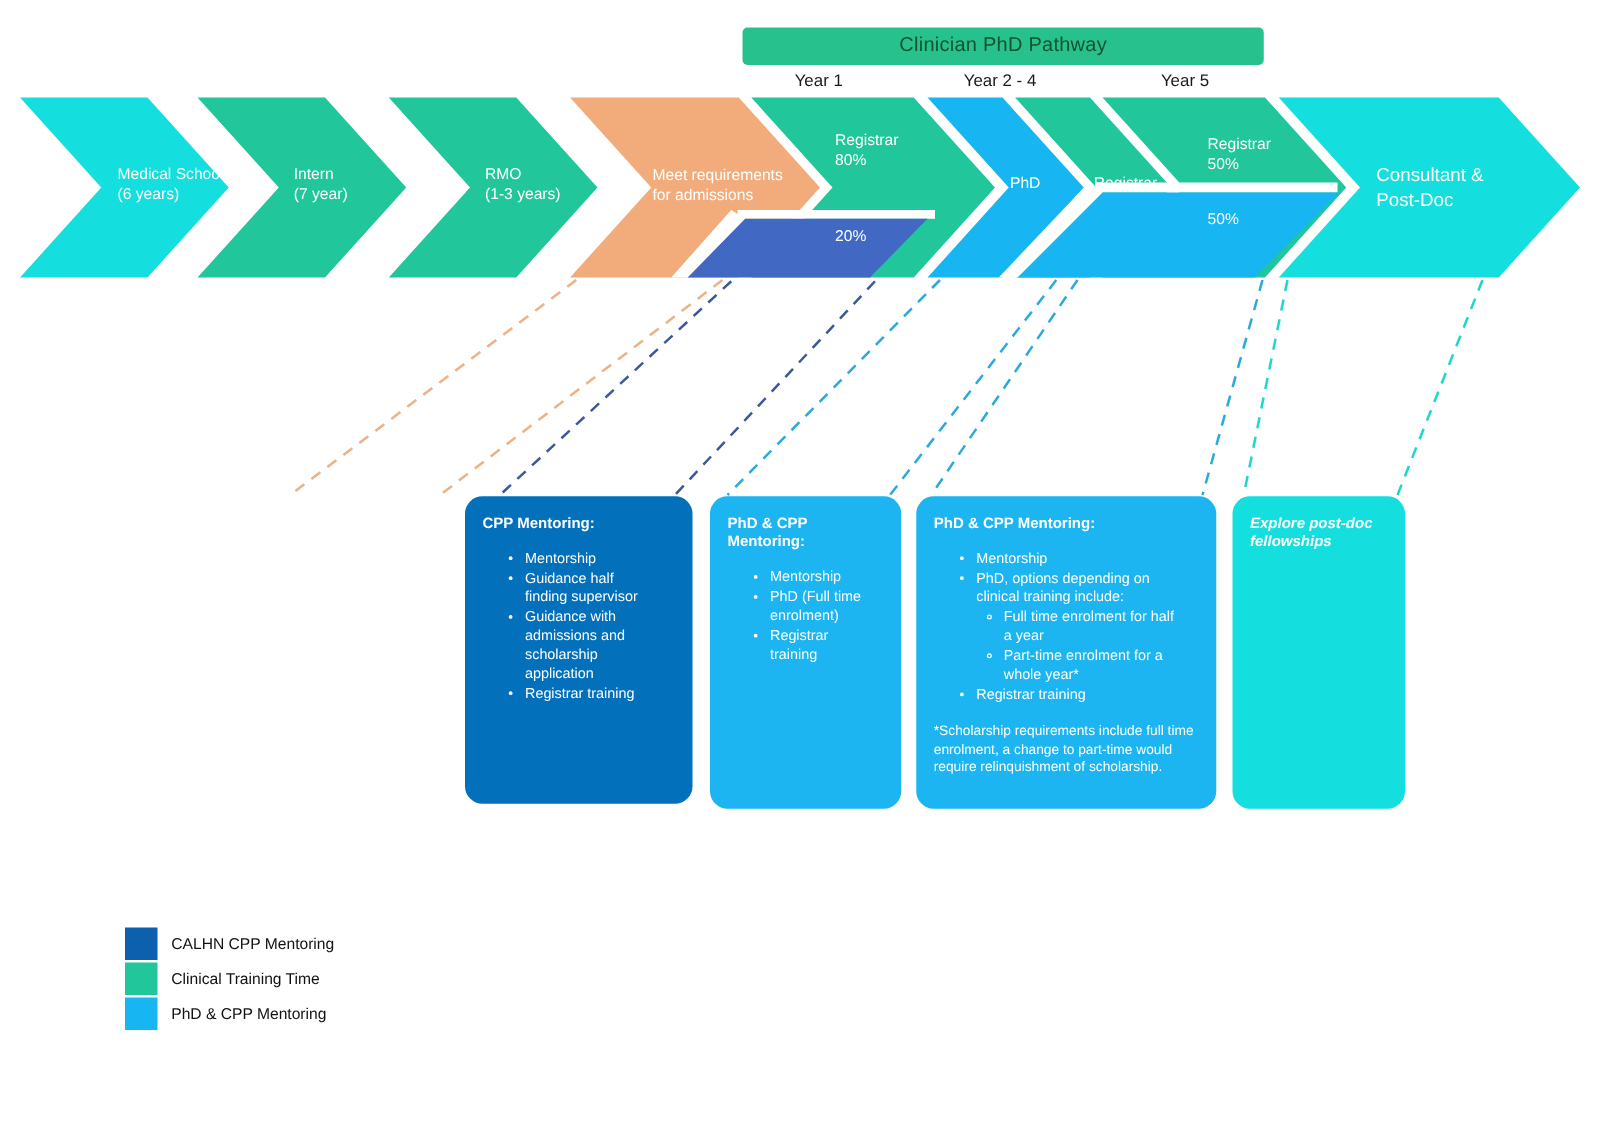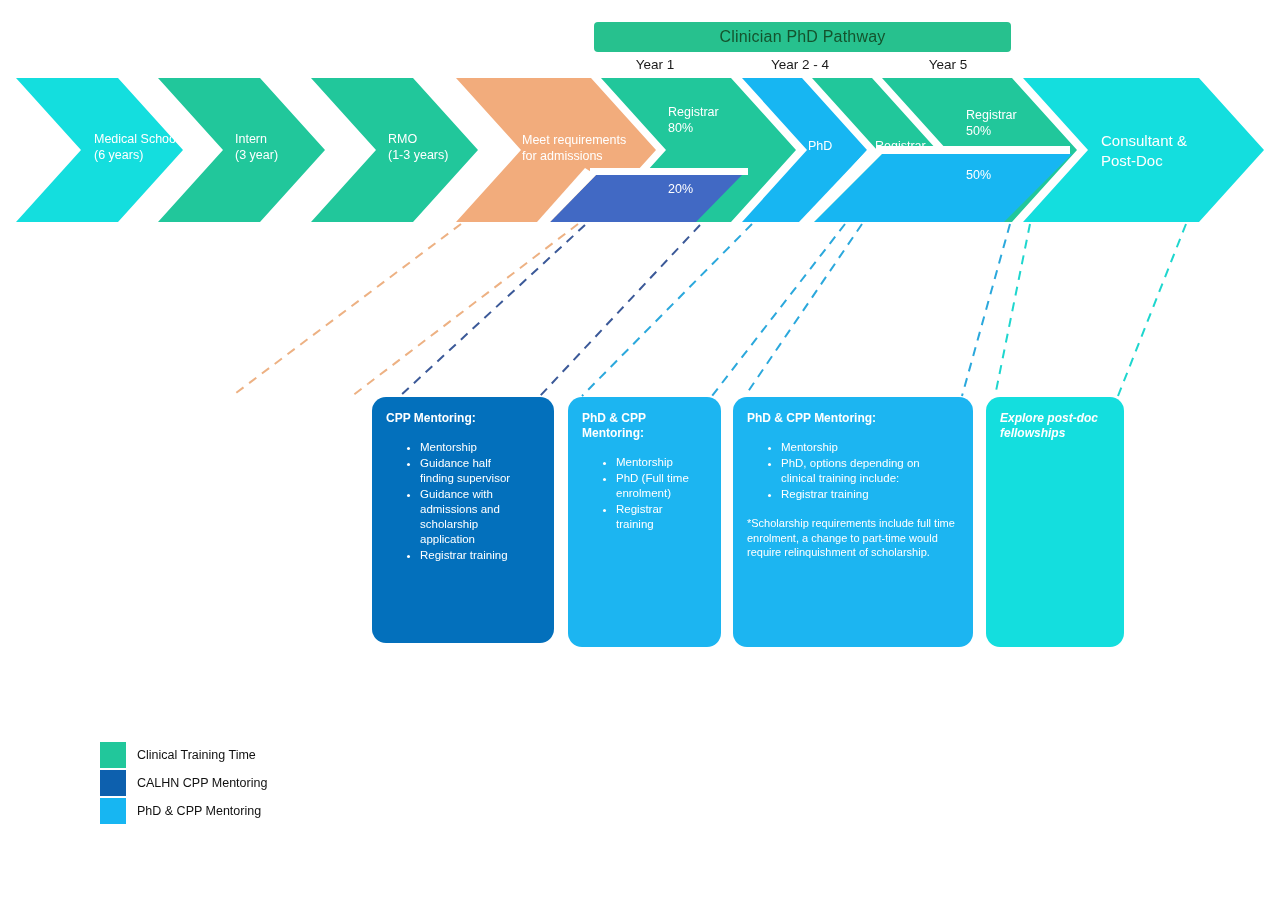--- a/index.html
+++ b/index.html
@@ -117,21 +117,21 @@
 
     <polygon points="882,84 1072,84 1004,152 814,152" fill="#17B6F2"></polygon>
     <polygon points="871,76 882,84 814,152 799,152" fill="#ffffff"></polygon>
 
     <polygon points="1023,8 1199,8 1264,80 1199,152 1023,152 1088,80" fill="#14DEDE"></polygon>
   </svg>
 
   <div class="chev-text" id="txt-medical-school">Medical School
 (6 years)</div>
   <div class="chev-text" id="txt-intern">Intern
-(3 year)</div>
+(7 year)</div>
   <div class="chev-text" id="txt-rmo">RMO
 (1-3 years)</div>
   <div class="chev-text" id="txt-meet-req">Meet requirements
 for admissions</div>
   <div class="chev-text" id="txt-registrar80">Registrar
 80%</div>
   <div class="chev-text" id="txt-twenty">20%</div>
   <div class="chev-text" id="txt-phd">PhD</div>
   <div class="chev-text" id="txt-registrar-mid">Registrar</div>
   <div class="chev-text" id="txt-registrar50">Registrar
@@ -179,38 +179,42 @@
       <li>Registrar training</li>
     </ul>
   </div>
 
   <div class="card" id="card-phd-cpp-2">
     <h4>PhD &amp; CPP Mentoring:</h4>
     <ul>
       <li>Mentorship</li>
       <li>
         <span>PhD, options depending on clinical training include:</span>
+        <ul>
+          <li>Full time enrolment for half a year</li>
+          <li>Part-time enrolment for a whole year*</li>
+        </ul>
       </li>
       <li>Registrar training</li>
     </ul>
     <p class="note">*Scholarship requirements include full time enrolment, a change to part-time would require relinquishment of scholarship.</p>
   </div>
 
   <div class="card" id="card-explore">
     <h4>Explore post-doc fellowships</h4>
   </div>
 
   <div id="legend">
+    <div class="legend-row">
+      <div class="legend-swatch" style="background:#0D60AE"></div>
+      <div class="legend-label">CALHN CPP Mentoring</div>
+    </div>
     <div class="legend-row">
       <div class="legend-swatch" style="background:#21C79B"></div>
       <div class="legend-label">Clinical Training Time</div>
     </div>
     <div class="legend-row">
-      <div class="legend-swatch" style="background:#0D60AE"></div>
-      <div class="legend-label">CALHN CPP Mentoring</div>
-    </div>
-    <div class="legend-row">
       <div class="legend-swatch" style="background:#17B6F2"></div>
       <div class="legend-label">PhD &amp; CPP Mentoring</div>
     </div>
   </div>
 
 </div>
 
 </body></html>

